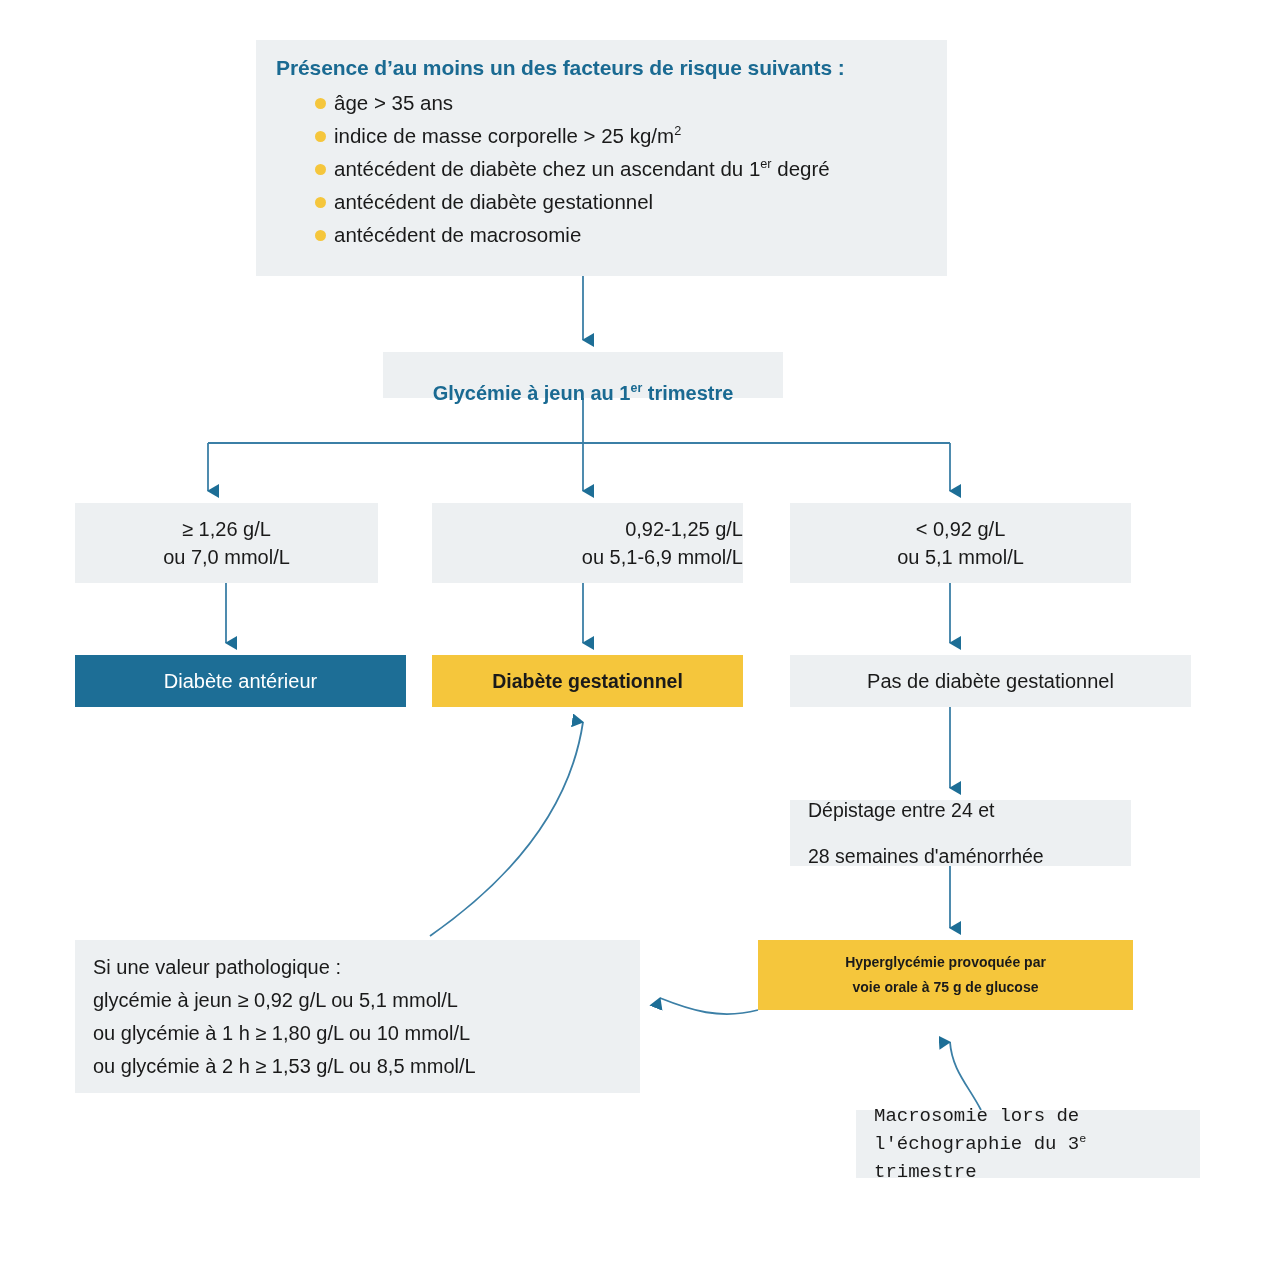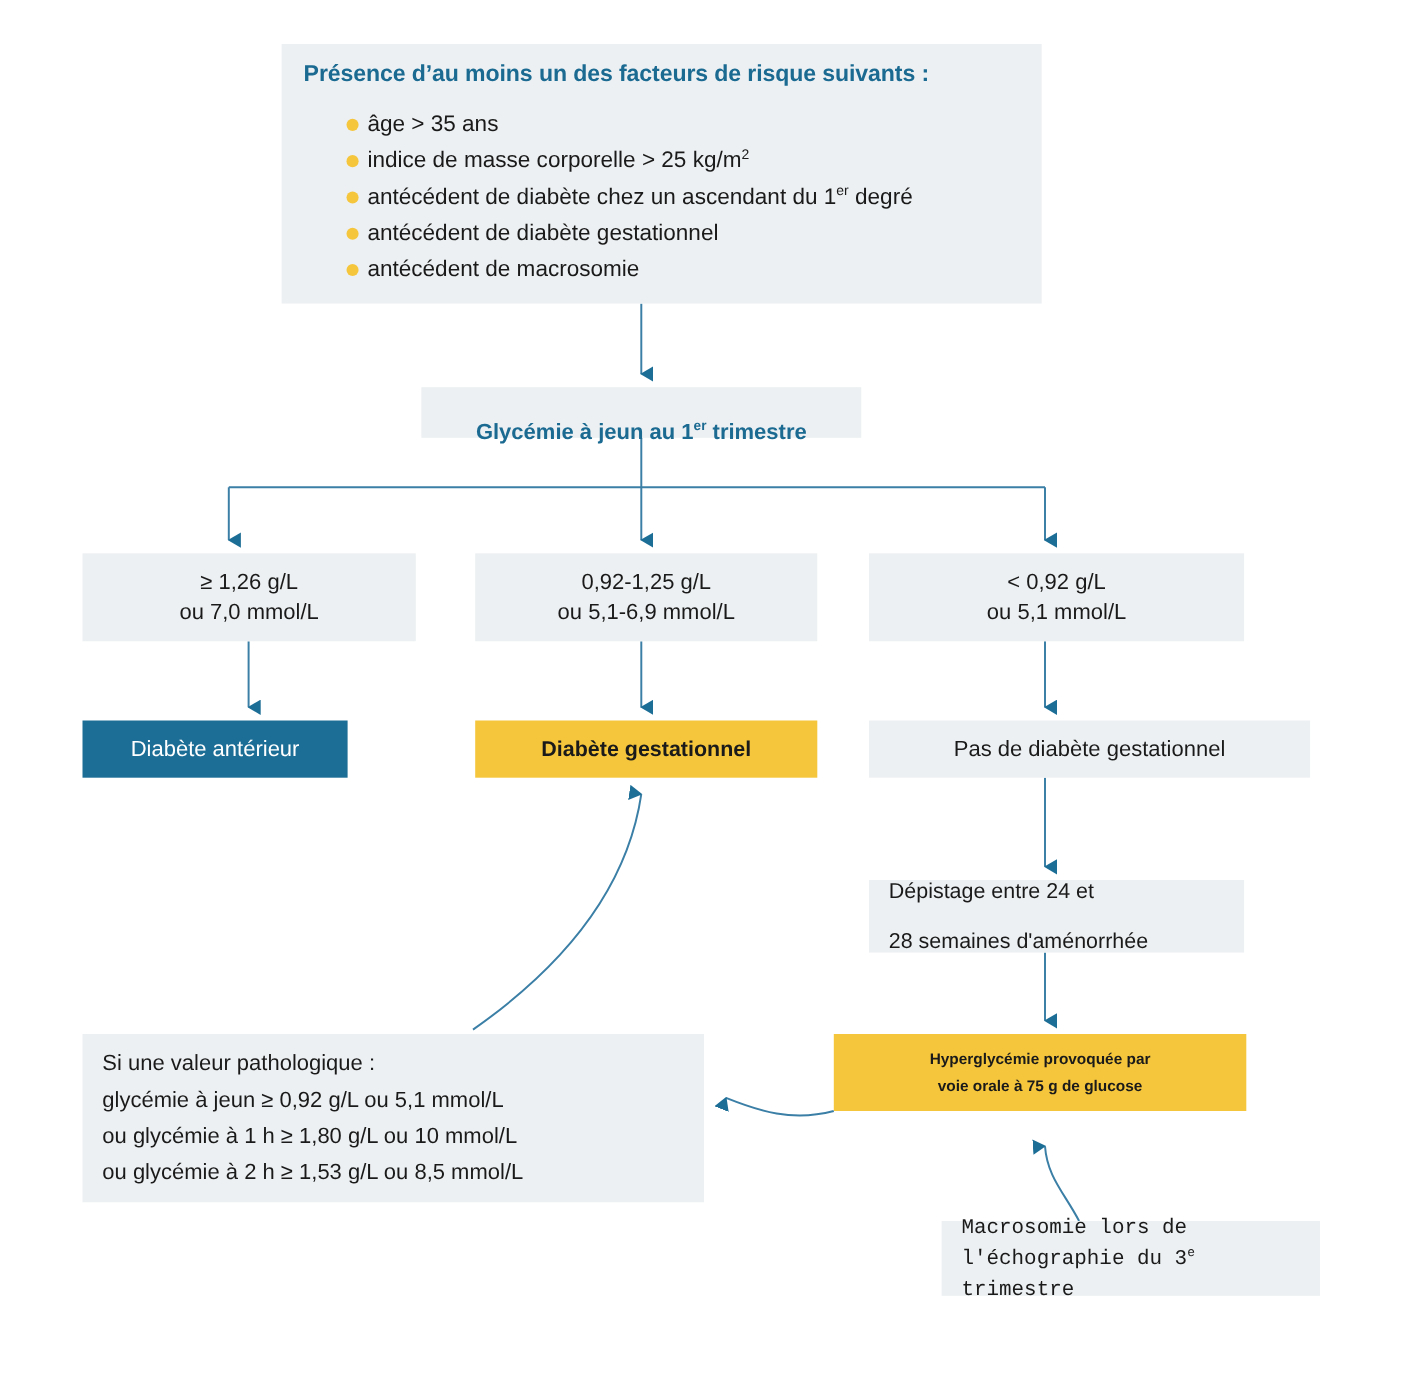--- a/index.html
+++ b/index.html
@@ -50,21 +50,21 @@
   #risk-box {
     left: 256px; top: 40px; width: 691px; height: 236px;
     padding: 16px 20px 10px 20px;
     justify-content: flex-start;
   }
   #risk-title {
     font-size: 21px;
     font-weight: bold;
     color: #1a6a92;
     letter-spacing: -0.1px;
-    margin-bottom: 16px;
+    margin-bottom: 6px;
   }
   .risk-list {
     list-style: none;
     margin: 0;
     padding: 0 0 0 58px;
   }
   .risk-list li {
     position: relative;
     font-size: 20.5px;
     line-height: 33px;
@@ -88,26 +88,26 @@
     font-size: 20px;
   }
 
   
   .threshold {
     height: 80px;
     font-size: 20px;
     line-height: 28px;
   }
   #thr-high { left: 75px;  top: 503px; width: 303px; }
-  #thr-mid  { left: 432px; top: 503px; width: 311px; }
+  #thr-mid  { left: 432px; top: 503px; width: 311px; align-items: flex-end; }
   #thr-low  { left: 790px; top: 503px; width: 341px; }
 
   
   .outcome { height: 52px; font-size: 20px; }
-  #out-prior  { left: 75px;  top: 655px; width: 241px; text-align: center; }
+  #out-prior  { left: 75px;  top: 655px; width: 331px; text-align: center; }
   #out-gdm    { left: 432px; top: 655px; width: 311px; font-size: 19.5px; }
   #out-no-gdm { left: 790px; top: 655px; width: 401px; }
 
   
   #screening-box {
     left: 790px; top: 800px; width: 341px; height: 66px;
     padding-left: 18px;
     font-size: 19.5px; line-height: 30px; gap: 16px;
   }
   #ogtt-box {

